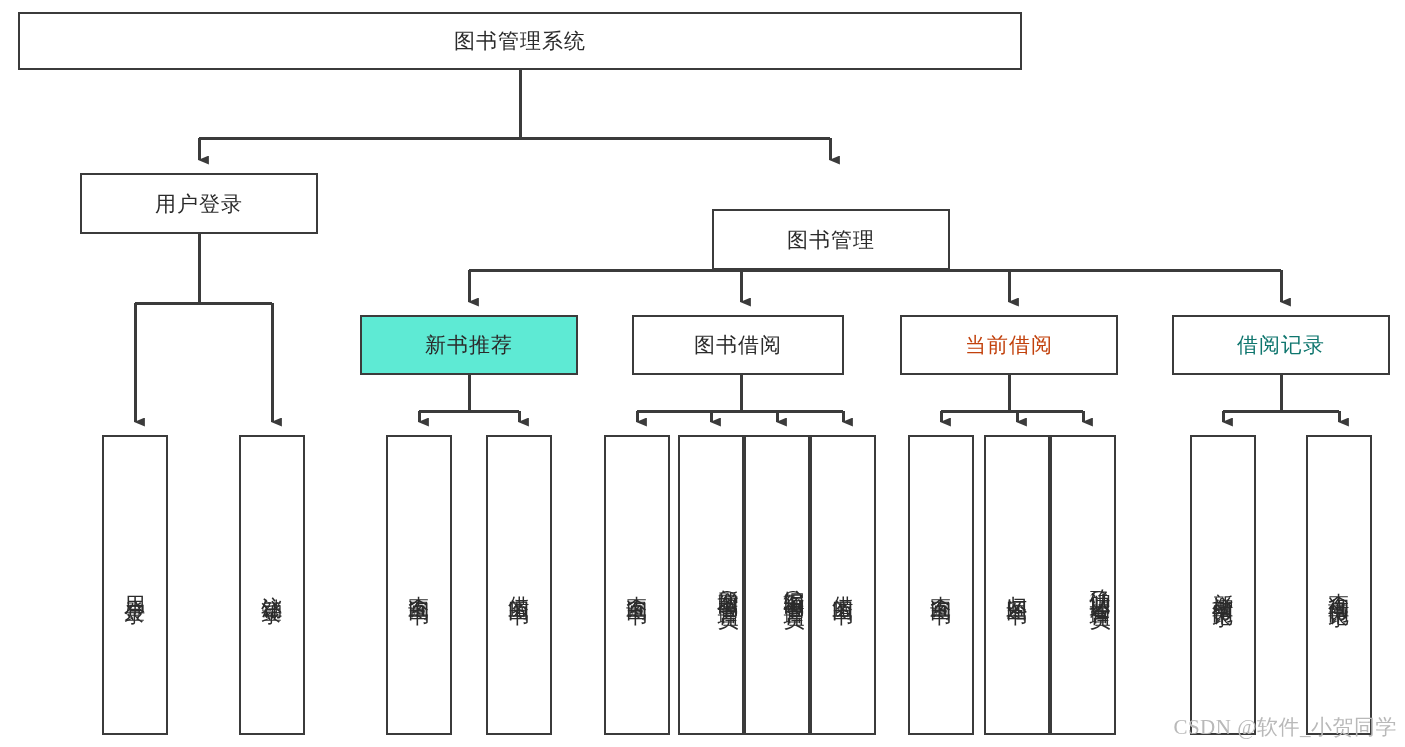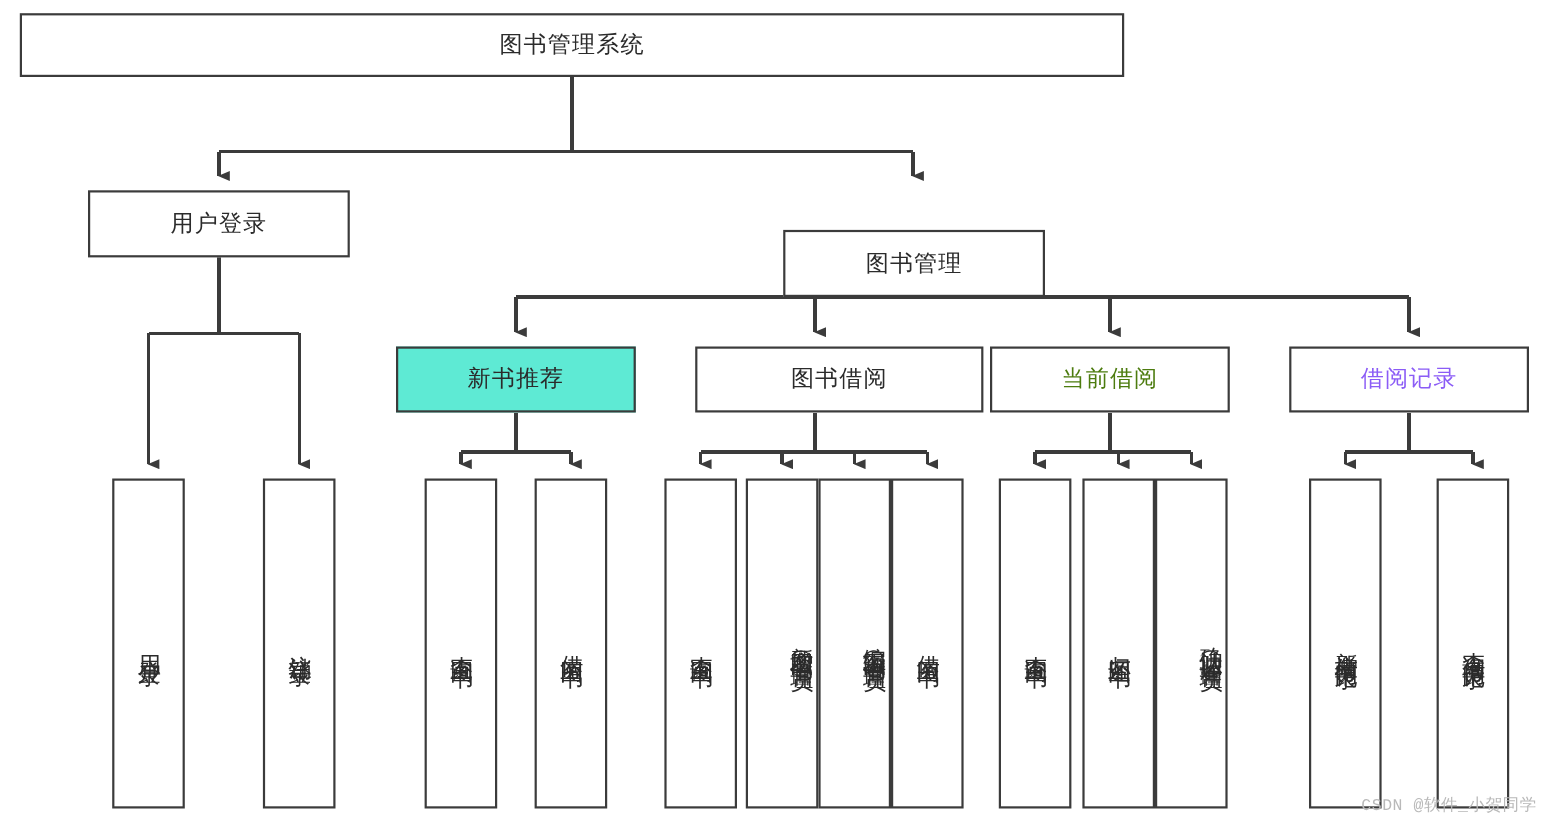--- a/index.html
+++ b/index.html
@@ -49,25 +49,25 @@
     white-space: nowrap;
   }
   .node.vert.topalign {
     align-items: flex-start;
     justify-content: center;
   }
   .watermark {
     position: absolute;
     right: 8px;
     bottom: 6px;
-    font-size: 15px;
+    font-size: 21px;
     color: #b9b9b9;
     letter-spacing: 0.5px;
     white-space: nowrap;
-    font-family: Liberation Mono, monospace;
+    font-family: Liberation Serif, serif;
   }
 </style>
 </head>
 <body>
 
 <div id="canvas">
 
   <svg class="wires" viewBox="0 0 1405 747" xmlns="http://www.w3.org/2000/svg">
     <defs>
       <marker id="arrow" viewBox="0 0 10 12" refX="5" refY="11" markerWidth="9" markerHeight="11" orient="auto-start-reverse" markerUnits="userSpaceOnUse">
@@ -117,23 +117,23 @@
       <path d="M1339,411 L1339,422" marker-end="url(#arrow)"></path>
     </g>
   </svg>
 
   <div class="node horiz" style="left: 18px; top: 12px; width: 1004px; height: 58px; border-color: rgb(59, 59, 59); background: rgb(255, 255, 255); color: rgb(43, 43, 43);">图书管理系统</div>
 
   <div class="node horiz" style="left: 80px; top: 173px; width: 238px; height: 61px; border-color: rgb(59, 59, 59); background: rgb(255, 255, 255); color: rgb(43, 43, 43);">用户登录</div>
   <div class="node horiz" style="left: 712px; top: 173px; width: 238px; height: 61px; border-color: rgb(59, 59, 59); background: rgb(255, 255, 255); color: rgb(43, 43, 43); margin-top: 36px;">图书管理</div>
 
   <div class="node horiz" style="left: 360px; top: 315px; width: 218px; height: 60px; border-color: rgb(59, 59, 59); background: #5eead4; color: rgb(43, 43, 43);">新书推荐</div>
-  <div class="node horiz" style="left: 632px; top: 315px; width: 262px; height: 60px; border-color: rgb(59, 59, 59); background: rgb(255, 255, 255); color: rgb(43, 43, 43);">图书借阅</div>
-  <div class="node horiz" style="left: 900px; top: 315px; width: 218px; height: 60px; border-color: rgb(59, 59, 59); background: rgb(255, 255, 255); color: #4d7c0f;">当前借阅</div>
-  <div class="node horiz" style="left: 1172px; top: 315px; width: 218px; height: 60px; border-color: rgb(59, 59, 59); background: rgb(255, 255, 255); color: #8b5cf6;">借阅记录</div>
+  <div class="node horiz" style="left: 632px; top: 315px; width: 212px; height: 60px; border-color: rgb(59, 59, 59); background: rgb(255, 255, 255); color: rgb(43, 43, 43);">图书借阅</div>
+  <div class="node horiz" style="left: 900px; top: 315px; width: 218px; height: 60px; border-color: rgb(59, 59, 59); background: rgb(255, 255, 255); color: #c2410c;">当前借阅</div>
+  <div class="node horiz" style="left: 1172px; top: 315px; width: 218px; height: 60px; border-color: rgb(59, 59, 59); background: rgb(255, 255, 255); color: #0f766e;">借阅记录</div>
 
   <div class="node vert" style="left: 102px; top: 435px; width: 66px; height: 300px; border-color: rgb(59, 59, 59); background: rgb(255, 255, 255); color: rgb(43, 43, 43);">用户登录</div>
   <div class="node vert" style="left: 239px; top: 435px; width: 66px; height: 300px; border-color: rgb(59, 59, 59); background: rgb(255, 255, 255); color: rgb(43, 43, 43);">注销登录</div>
   <div class="node vert" style="left: 386px; top: 435px; width: 66px; height: 300px; border-color: rgb(59, 59, 59); background: rgb(255, 255, 255); color: rgb(43, 43, 43);">查询图书</div>
   <div class="node vert" style="left: 486px; top: 435px; width: 66px; height: 300px; border-color: rgb(59, 59, 59); background: rgb(255, 255, 255); color: rgb(43, 43, 43);">借阅图书</div>
   <div class="node vert" style="left: 604px; top: 435px; width: 66px; height: 300px; border-color: rgb(59, 59, 59); background: rgb(255, 255, 255); color: rgb(43, 43, 43);">查询图书</div>
   <div class="node vert topalign" style="left: 678px; top: 435px; width: 66px; height: 300px; border-color: rgb(59, 59, 59); background: rgb(255, 255, 255); color: rgb(43, 43, 43);">新增图书（管理员）</div>
   <div class="node vert topalign" style="left: 744px; top: 435px; width: 66px; height: 300px; border-color: rgb(59, 59, 59); background: rgb(255, 255, 255); color: rgb(43, 43, 43);">编辑图书（管理员）</div>
   <div class="node vert" style="left: 810px; top: 435px; width: 66px; height: 300px; border-color: rgb(59, 59, 59); background: rgb(255, 255, 255); color: rgb(43, 43, 43);">借阅图书</div>
   <div class="node vert" style="left: 908px; top: 435px; width: 66px; height: 300px; border-color: rgb(59, 59, 59); background: rgb(255, 255, 255); color: rgb(43, 43, 43);">查询图书</div>

